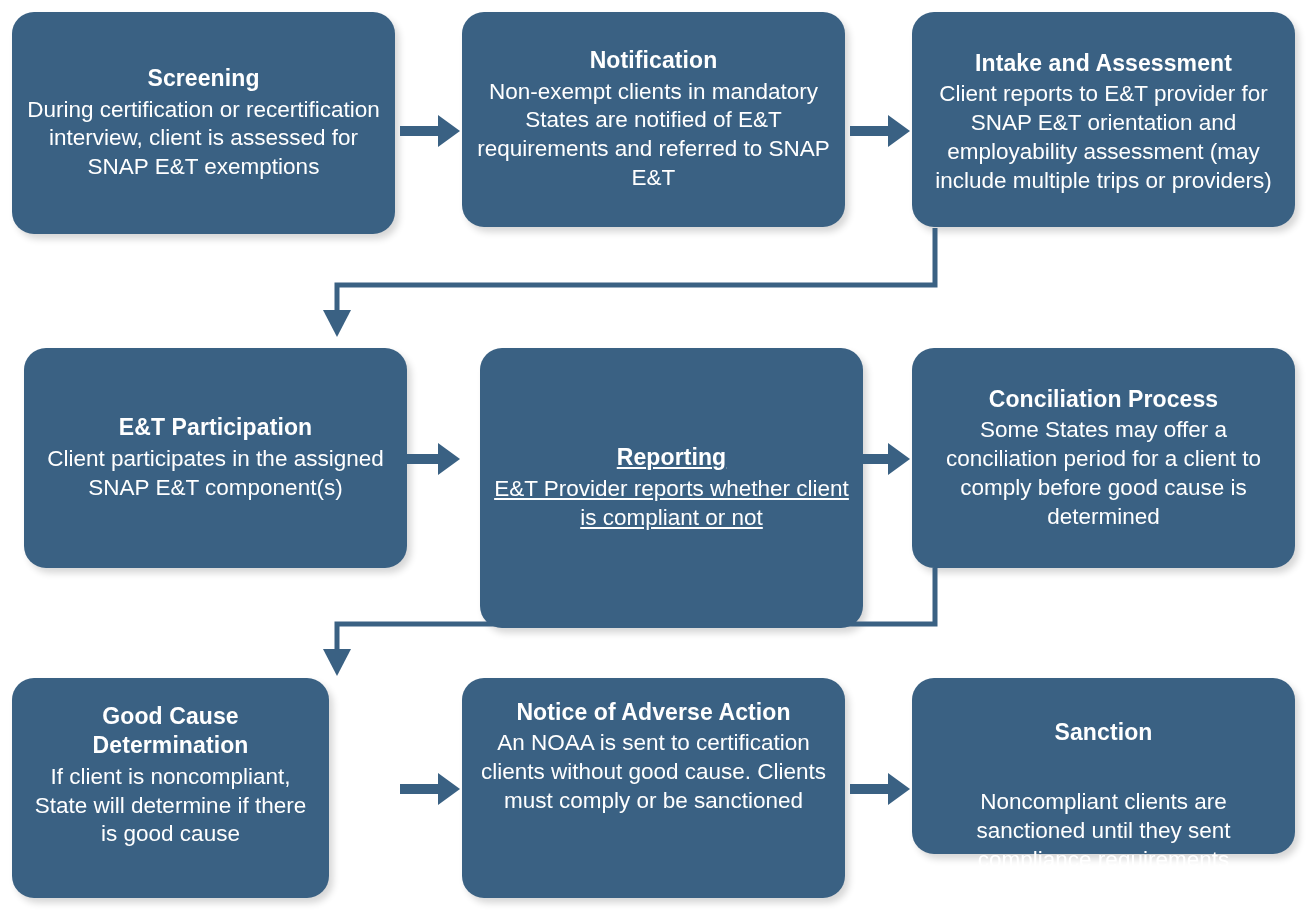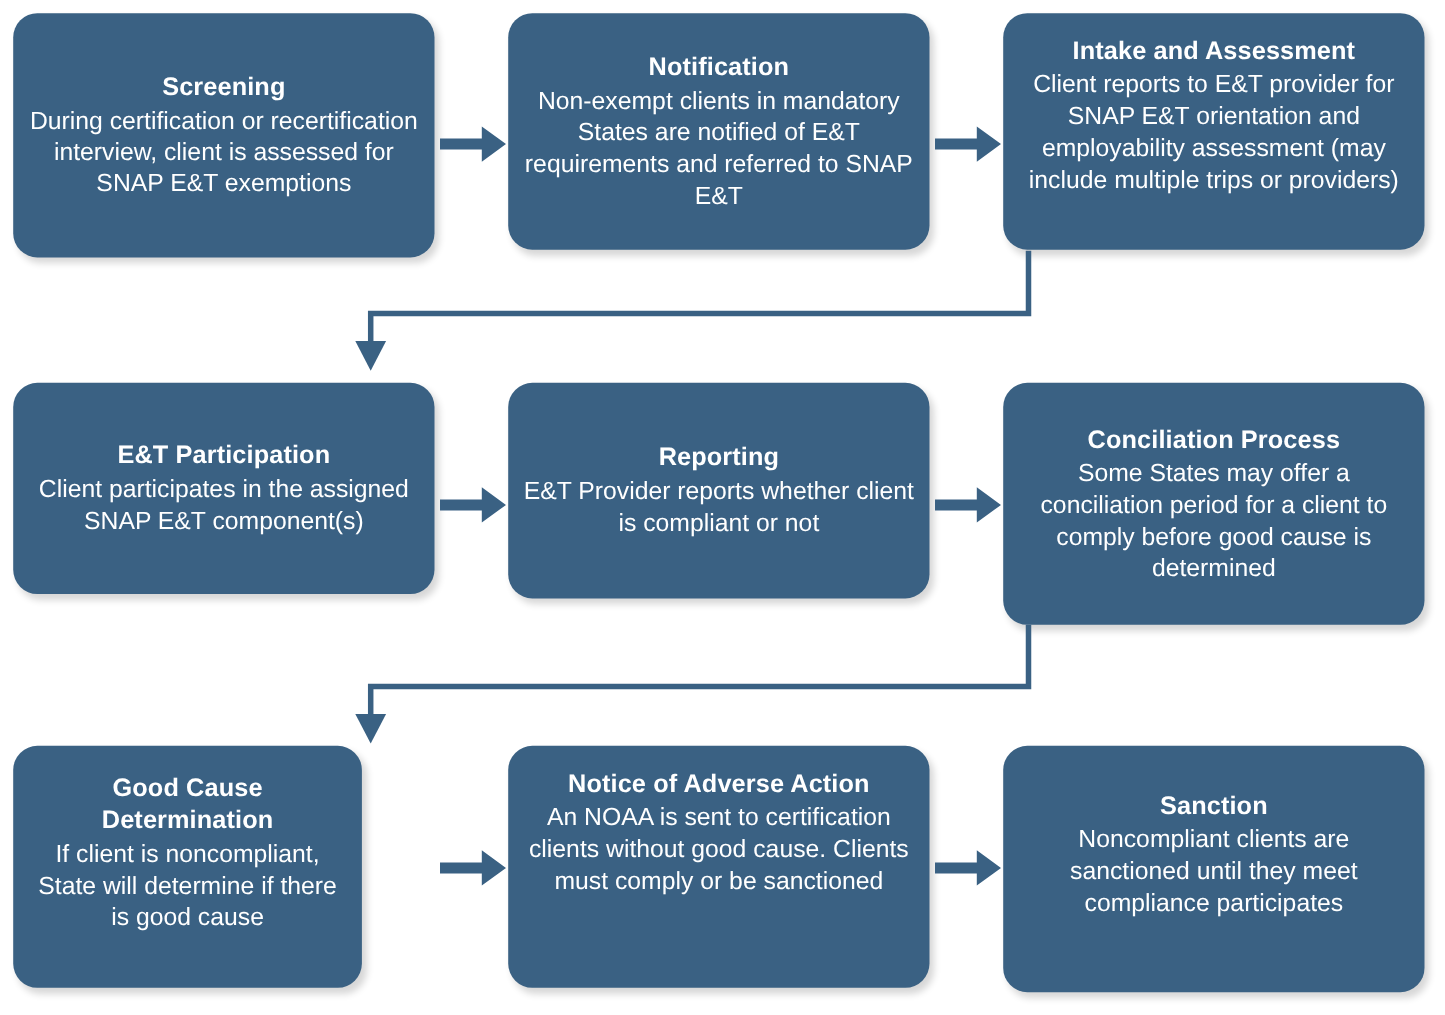--- a/index.html
+++ b/index.html
@@ -72,53 +72,53 @@
   <div class="node" style="left:12px; top:12px; width:383px; height:222px;">
     <span class="n-title">Screening</span>
     <span class="n-body">During certification or recertification interview, client is assessed for SNAP E&amp;T exemptions</span>
   </div>
 
   <div class="node" style="left:462px; top:12px; width:383px; height:215px;">
     <span class="n-title">Notification</span>
     <span class="n-body">Non-exempt clients in mandatory States are notified of E&amp;T requirements and referred  to SNAP E&amp;T</span>
   </div>
 
-  <div class="node align-top" style="left:912px; top:12px; width:383px; height:215px; padding-top:20px;">
+  <div class="node align-top" style="left:912px; top:12px; width:383px; height:215px; padding-top:37px;">
     <span class="n-title">Intake and Assessment</span>
     <span class="n-body">Client reports to E&amp;T provider for SNAP E&amp;T orientation and employability assessment (may include multiple trips or providers)</span>
   </div>
 
-  <div class="node" style="left:12px; top:348px; width:383px; height:192px;">
+  <div class="node" style="left:24px; top:348px; width:383px; height:220px;">
     <span class="n-title">E&amp;T Participation</span>
     <span class="n-body">Client participates in the assigned SNAP E&amp;T component(s)</span>
   </div>
 
-  <div class="node" style="left:462px; top:348px; width:383px; height:196px;">
+  <div class="node" style="left:480px; top:348px; width:383px; height:280px;text-decoration:underline;">
     <span class="n-title">Reporting</span>
     <span class="n-body">E&amp;T Provider reports whether client is compliant or not</span>
   </div>
 
   <div class="node" style="left:912px; top:348px; width:383px; height:220px;">
     <span class="n-title">Conciliation Process</span>
     <span class="n-body">Some States may offer a conciliation period for a client to comply before good cause is determined</span>
   </div>
 
   <div class="node align-top" style="left:12px; top:678px; width:317px; height:220px; padding-top:24px;">
     <span class="n-title">Good Cause Determination</span>
     <span class="n-body">If client is noncompliant, State will determine if there is good cause</span>
   </div>
 
   <div class="node align-top" style="left:462px; top:678px; width:383px; height:220px; padding-top:20px;">
     <span class="n-title">Notice of Adverse Action</span>
     <span class="n-body">An NOAA is sent to certification clients without good cause. Clients must comply or be sanctioned</span>
   </div>
 
-  <div class="node align-top" style="left:912px; top:678px; width:383px; height:224px; padding-top:40px;">
+  <div class="node align-top" style="left:912px; top:678px; width:383px; height:176px; padding-top:40px;gap:39px;">
     <span class="n-title">Sanction</span>
-    <span class="n-body">Noncompliant clients are sanctioned until they meet compliance participates</span>
+    <span class="n-body">Noncompliant clients are sanctioned until they sent compliance requirements</span>
   </div>
 
   <div class="conn" style="left:400px; top:112px; width:62px; height:38px;">
     <svg width="62" height="38" viewBox="0 0 62 38" aria-hidden="true">
       <path d="M0,14 L38,14 L38,3 L60,19 L38,35 L38,24 L0,24 Z" fill="#3a6183"></path>
     </svg>
   </div>
 
   <div class="conn" style="left:850px; top:112px; width:62px; height:38px;">
     <svg width="62" height="38" viewBox="0 0 62 38" aria-hidden="true">

